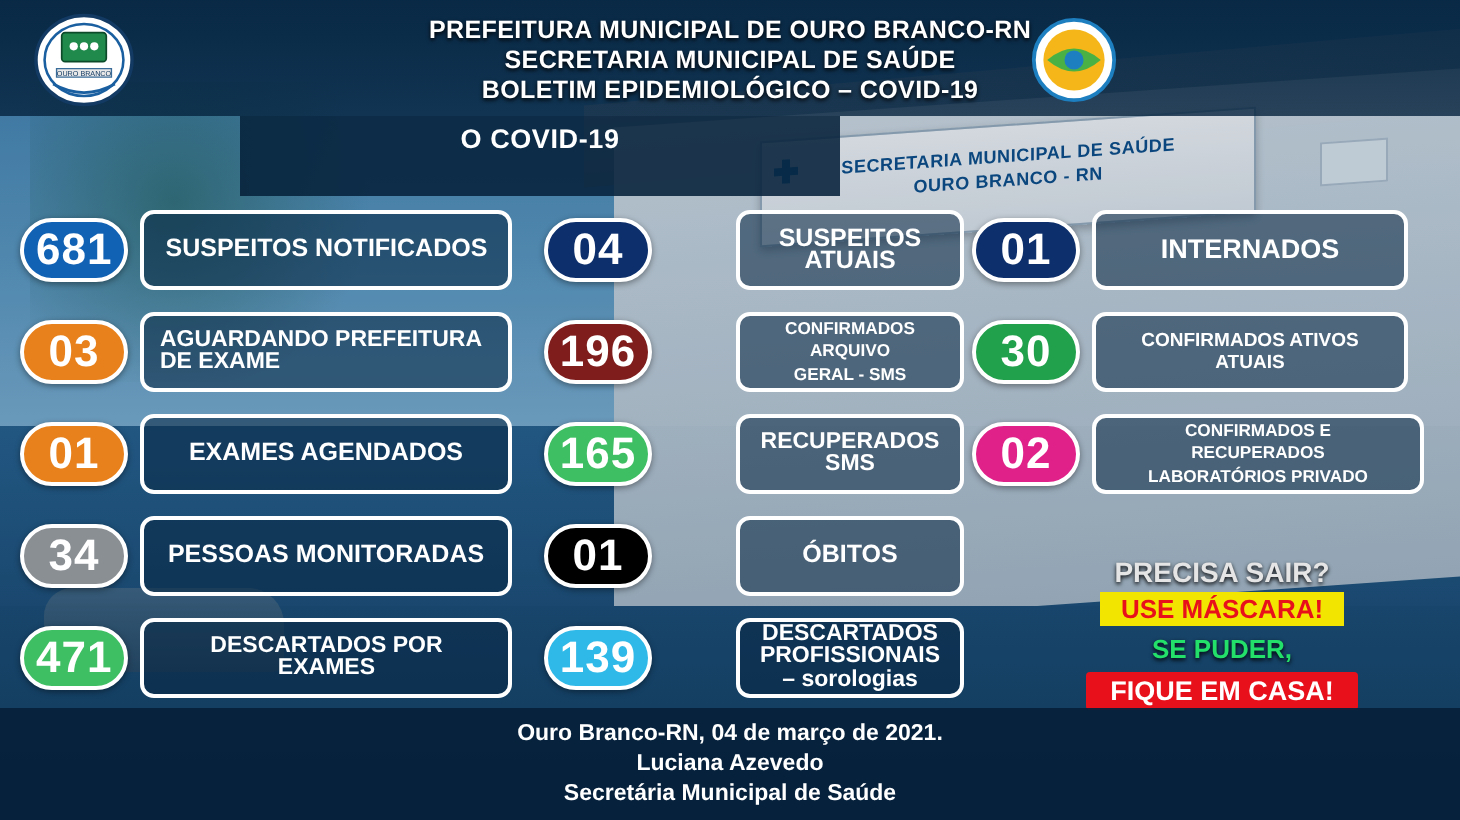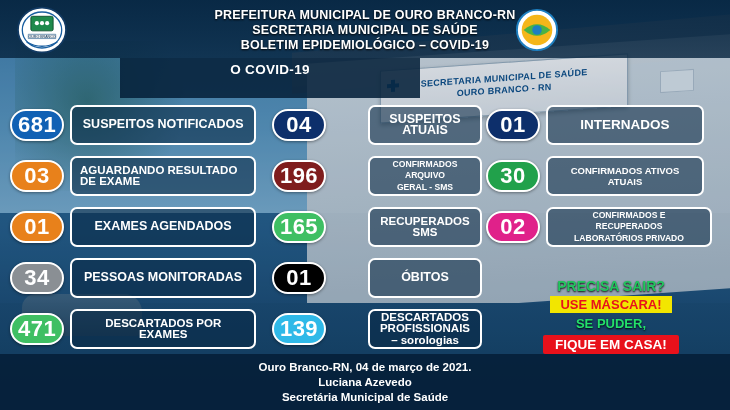--- a/index.html
+++ b/index.html
@@ -144,21 +144,21 @@
   .bg-pink   { background:#e0218a; }
   .bg-grey   { background:#8a8f94; }
   .bg-black  { background:#000; }
   .bg-cyan   { background:#2fb9e8; }
   .bg-none   { background: rgba(8,38,66,.55); }
 
   
   .promo {
     position:absolute; right:10px; top:278px; width:218px; text-align:center;
   }
-  .promo .l1 { color:#22c55e; font-weight:bold; font-size:14px; text-shadow:0 1px 2px #000; }
+  .promo .l1 { color:#e5e5e5; font-weight:bold; font-size:14px; text-shadow:0 1px 2px #000; }
   .promo .l2 {
     background:#f2e600; color:#e8111b; font-weight:bold; font-size:13px;
     display:inline-block; padding:1px 10px; margin-top:2px;
   }
   .promo .l3 { color:#23e06a; font-weight:bold; font-size:13px; margin-top:3px; text-shadow:0 1px 2px #000;}
   .promo .l4 {
     background:#e8111b; color:#fff; font-weight:bold; font-size:13.5px;
     display:inline-block; padding:2px 12px; margin-top:4px; border-radius:2px;
   }
 
@@ -237,21 +237,21 @@
     </div>
     <div class="grp g3">
       <div class="num bg-dblue">01</div>
       <div class="lbl f14 bg-none" style="width:158px">INTERNADOS</div>
     </div>
   </div>
 
   <div class="row">
     <div class="grp g1">
       <div class="num bg-orange">03</div>
-      <div class="lbl f12 bg-none" style="width:186px; white-space:pre-line; text-align:left; justify-content:flex-start">AGUARDANDO RESULTADO
+      <div class="lbl f12 bg-none" style="width:186px; white-space:pre-line; text-align:left; justify-content:flex-start">AGUARDANDO PREFEITURA
 DE EXAME</div>
     </div>
     <div class="grp g2">
       <div class="num bg-red">196</div>
       <div class="lbl f9 bg-none" style="width:142px; white-space:pre-line">CONFIRMADOS ARQUIVO
 GERAL -  SMS</div>
     </div>
     <div class="grp g3">
       <div class="num bg-green">30</div>
       <div class="lbl f10 bg-none" style="width:158px; white-space:pre-line">CONFIRMADOS ATIVOS

